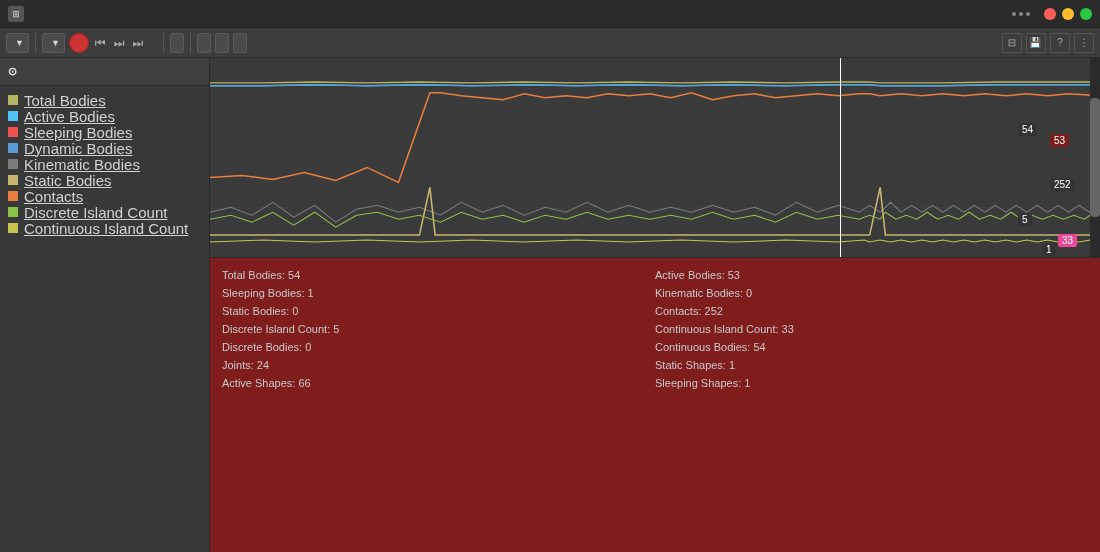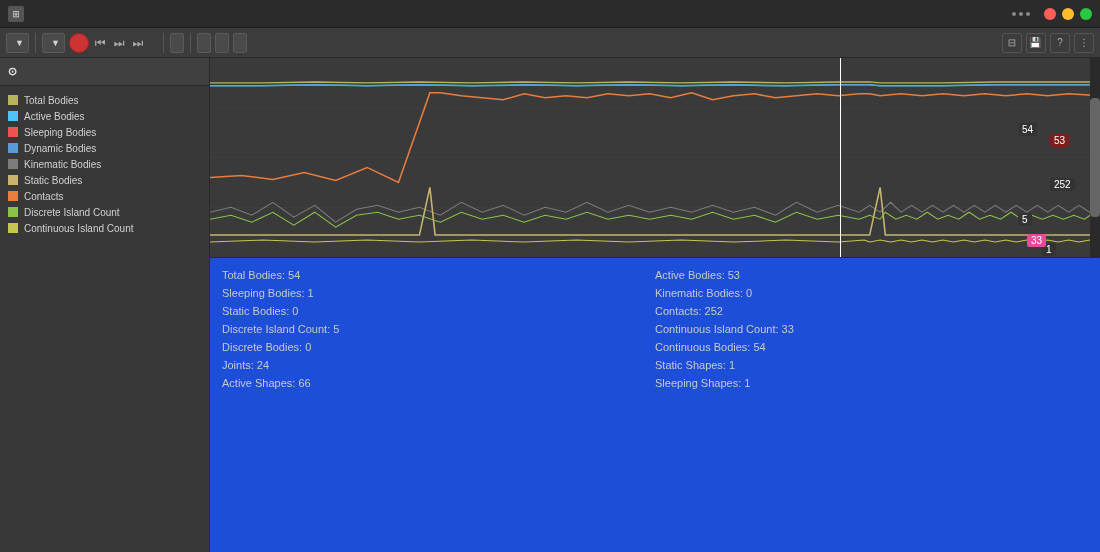--- a/index.html
+++ b/index.html
@@ -155,22 +155,23 @@
       padding: 2px 8px;
       gap: 6px;
       height: 16px;
     }
     .legend-color {
       width: 10px;
       height: 10px;
       flex-shrink: 0;
     }
     .legend-label {
-      font-size: 10px;
+      font-size: 15px;
       color: #d0d0d0;
+      text-decoration: underline;
     }
     .right-panel {
       flex: 1;
       display: flex;
       flex-direction: column;
       overflow: hidden;
     }
     .chart-area {
       height: 200px;
       background: #3a3a3a;
@@ -193,21 +194,21 @@
     .value-badge {
       position: absolute;
       background: #222;
       color: #fff;
       font-size: 10px;
       padding: 1px 4px;
       border-radius: 2px;
     }
     .stats-panel {
       flex: 1;
-      background: #1d4ed8;
+      background: #7f1d1d;
       padding: 8px 12px;
       overflow-y: auto;
       display: grid;
       grid-template-columns: 1fr 1fr;
       align-content: start;
       gap: 0;
     }
     .stat-item {
       font-size: 11px;
       color: #c8c8c8;
@@ -353,21 +354,21 @@
         <polyline points="0,185 50,183 100,185 150,183 200,185 250,183 300,185 350,183 400,185 450,183 500,185 550,183 600,185 625,183 630,185 640,183 650,185 660,183 670,185 680,183 690,185 700,183 710,185 720,183 730,185 740,183 750,185 760,183 770,185 780,183 790,185 800,183 810,185 820,183 830,185 840,183 850,185" fill="none" stroke="#c5c54f" stroke-width="1"></polyline>
       </svg>
 
       <div class="cursor-line"></div>
 
       <div class="value-badge" style="top:65px;left:808px;background:#333;">54</div>
       <div class="value-badge" style="top:76px;left:840px;background:#7f1d1d;">53</div>
       <div class="value-badge" style="top:120px;left:840px;background:#333;">252</div>
       <div class="value-badge" style="top:155px;left:808px;background:#333;">5</div>
       <div class="value-badge" style="top:185px;left:832px;background:#333;">1</div>
-      <div class="value-badge" style="top:176px;left:817px;background:#ec4899;">33</div>
+      <div class="value-badge" style="top:176px;left:848px;background:#ec4899;">33</div>
 
       <div class="scrollbar">
         <div class="scrollbar-thumb"></div>
       </div>
     </div>
 
     <div class="stats-panel" id="stats-panel">
         <div class="stat-item">Total Bodies: 54</div>
         <div class="stat-item">Active Bodies: 53</div>
         <div class="stat-item">Sleeping Bodies: 1</div>

